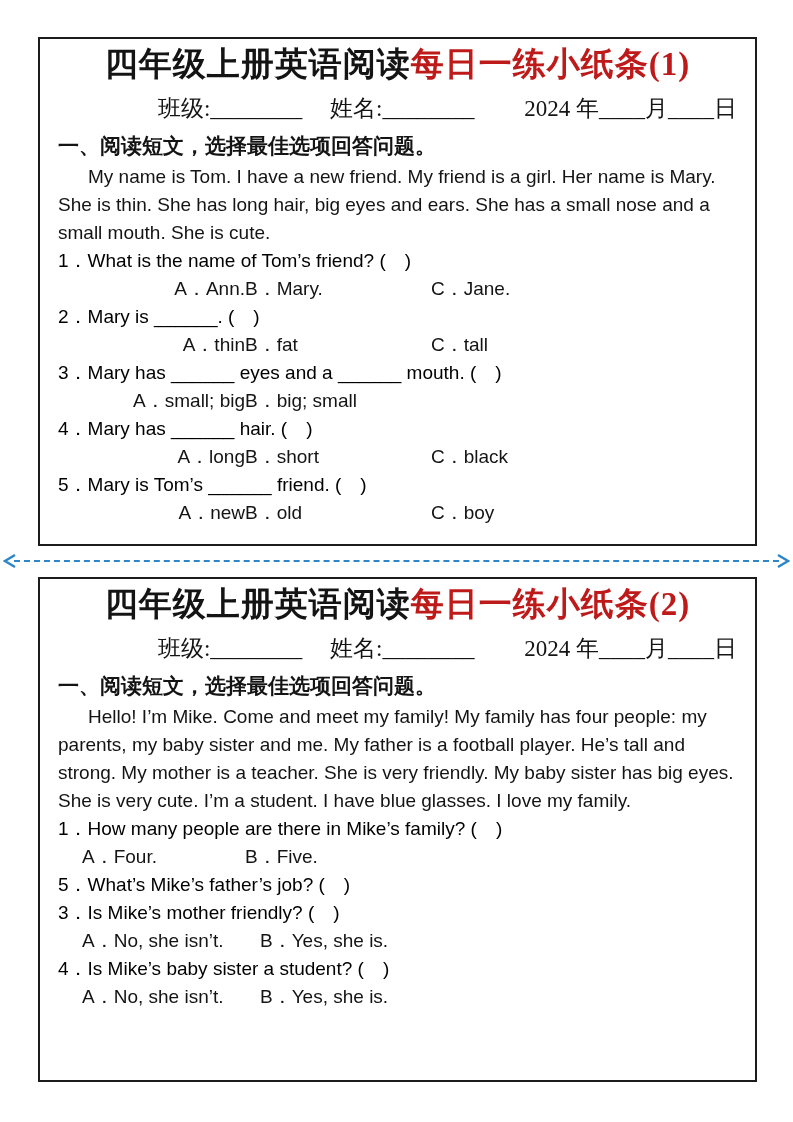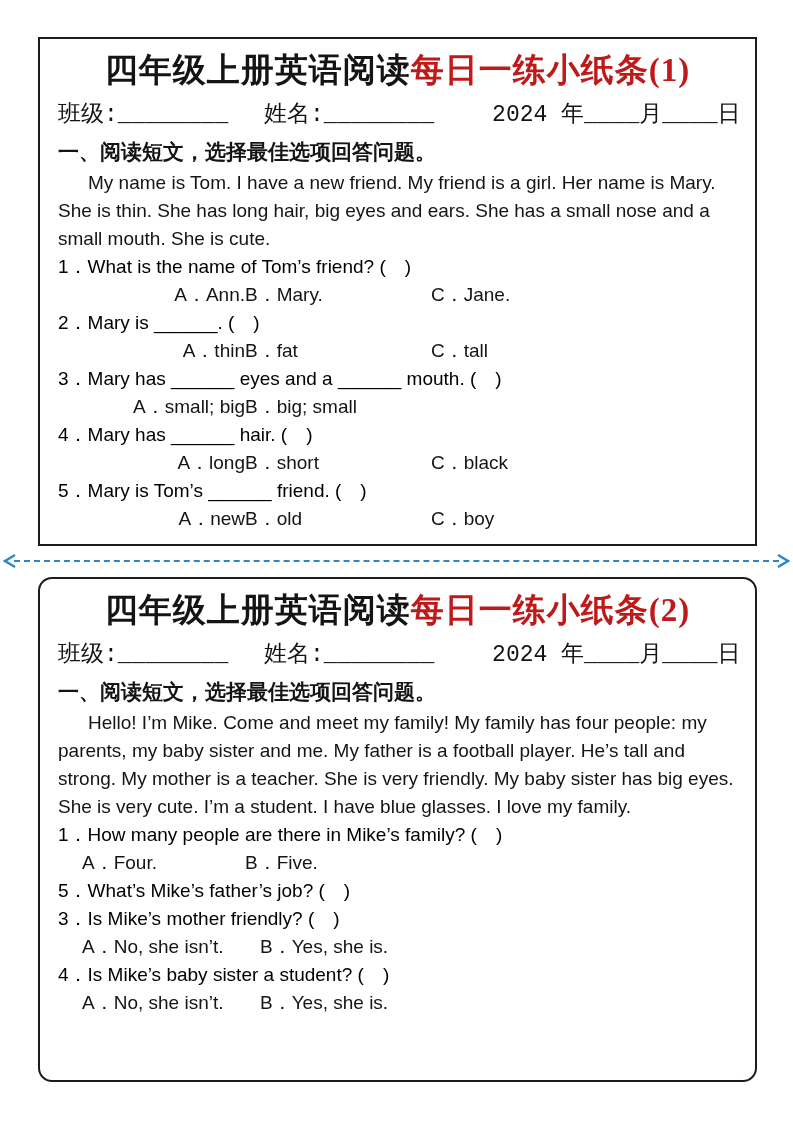--- a/index.html
+++ b/index.html
@@ -2,34 +2,34 @@
 <html><head>
 <meta charset="utf-8">
 <style>
   html,body { margin:0; padding:0; }
   body {
     width:793px; height:1122px; position:relative; background:#ffffff;
     font-family:"Liberation Sans", sans-serif; color:#111;
   }
   .sheet {
     position:absolute; left:38px; width:719px; box-sizing:border-box;
-    border:2.5px solid #1c1c1c; background:#fff; padding:6px 18px 0 18px;
+    border:2.5px solid #1c1c1c; background:#fff; padding:0 18px 0 18px;
   }
   #sheet1 { top:37px;  height:509px; }
-  #sheet2 { top:577px; height:505px;border-radius:14px; }
+  #sheet2 { top:577px; height:505px; }
 
   .title {
     text-align:center; font-family:"Liberation Serif", serif;
     font-weight:900; font-size:33px; line-height:50px; letter-spacing:1px;
     color:#141414; white-space:nowrap;
   }
   .title .red { color:#BE1A1A; }
 
   .info {
-    text-align:right; font-family:Liberation Mono, monospace;
+    text-align:right; font-family:Liberation Serif, serif;
     font-size:23px; line-height:40px; color:#141414; white-space:nowrap;
   }
   .info .gap-sm { margin-right:22px; }
   .info .gap-lg { margin-right:44px; }
 
   .heading {
     font-family:"Liberation Serif", serif; font-weight:bold;
     font-size:21px; line-height:34px; margin-top:0; color:#141414;
   }
 

